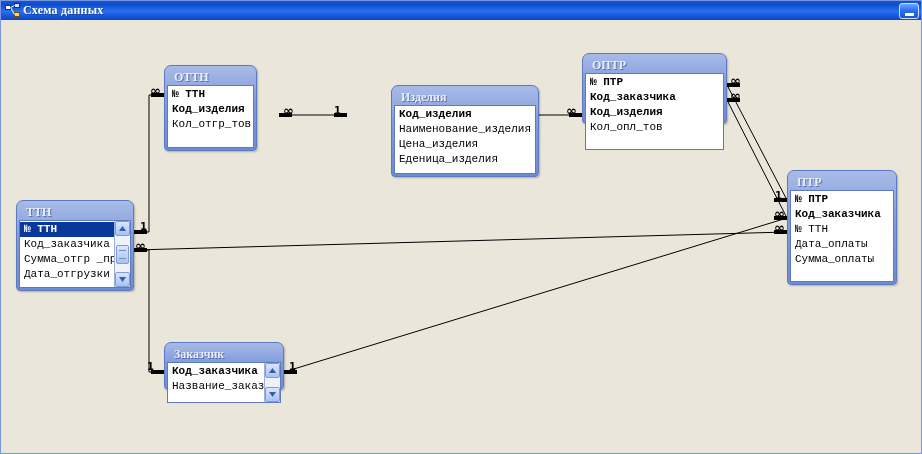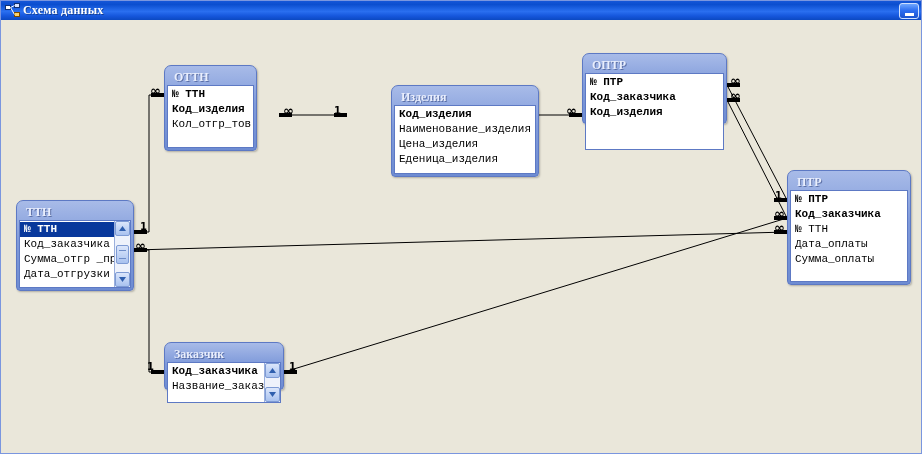--- a/index.html
+++ b/index.html
@@ -276,24 +276,25 @@
             </div>
           </div>
         </div>
         <div class="tbl" style="left: 581px; top: 33px; width: 145px; height: 71px;">
           <div class="tbl-title">ОПТР</div>
           <div class="tbl-body" style="height: 77px;">
             <div class="field-list">
               <div class="fld key">№ ПТР</div>
               <div class="fld key">Код_заказчика</div>
               <div class="fld key">Код_изделия</div>
-            </div>
-          </div>
-        </div>
-        <div class="tbl" style="left: 786px; top: 150px; width: 124px; height: 115px;">
+              <div class="fld">Кол_опл_тов</div>
+            </div>
+          </div>
+        </div>
+        <div class="tbl" style="left: 786px; top: 150px; width: 110px; height: 115px;">
           <div class="tbl-title">ПТР</div>
           <div class="tbl-body" style="height: 92px;">
             <div class="field-list">
               <div class="fld key">№ ПТР</div>
               <div class="fld key">Код_заказчика</div>
               <div class="fld">№ ТТН</div>
               <div class="fld">Дата_оплаты</div>
               <div class="fld">Сумма_оплаты</div>
             </div>
           </div>

